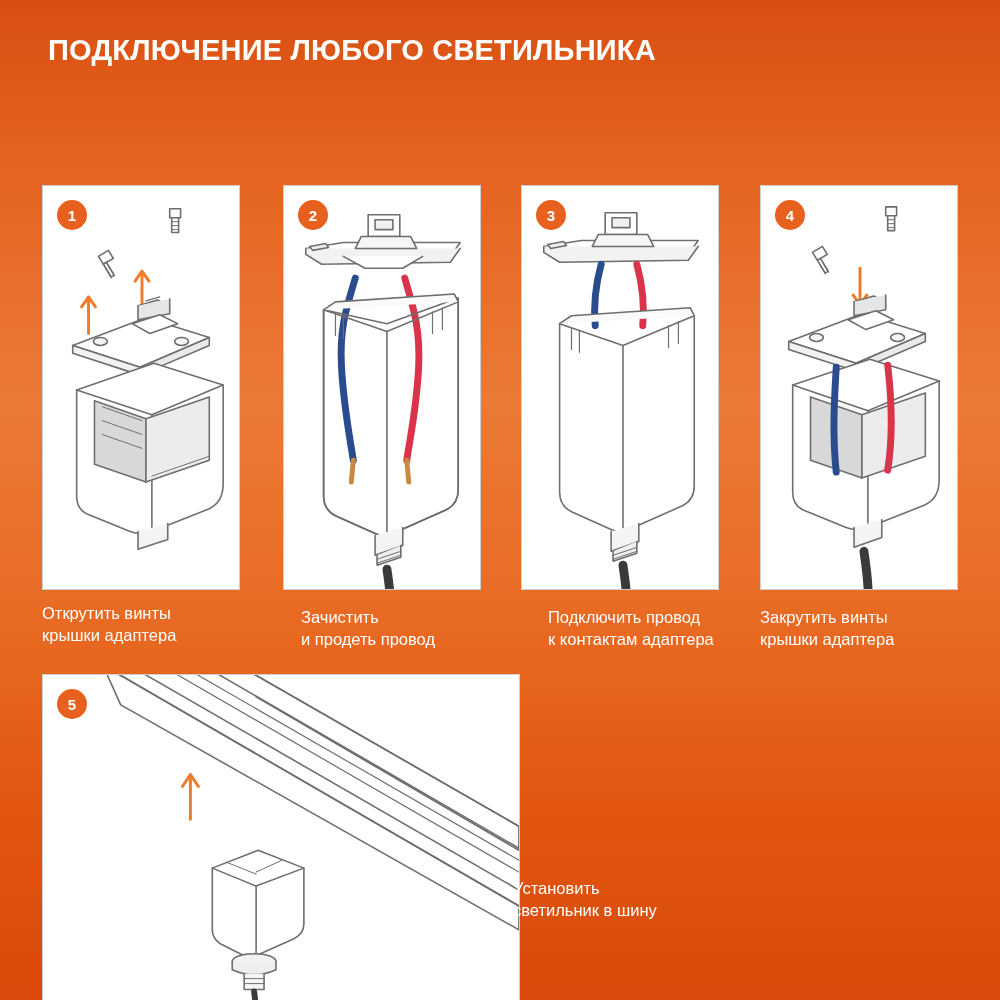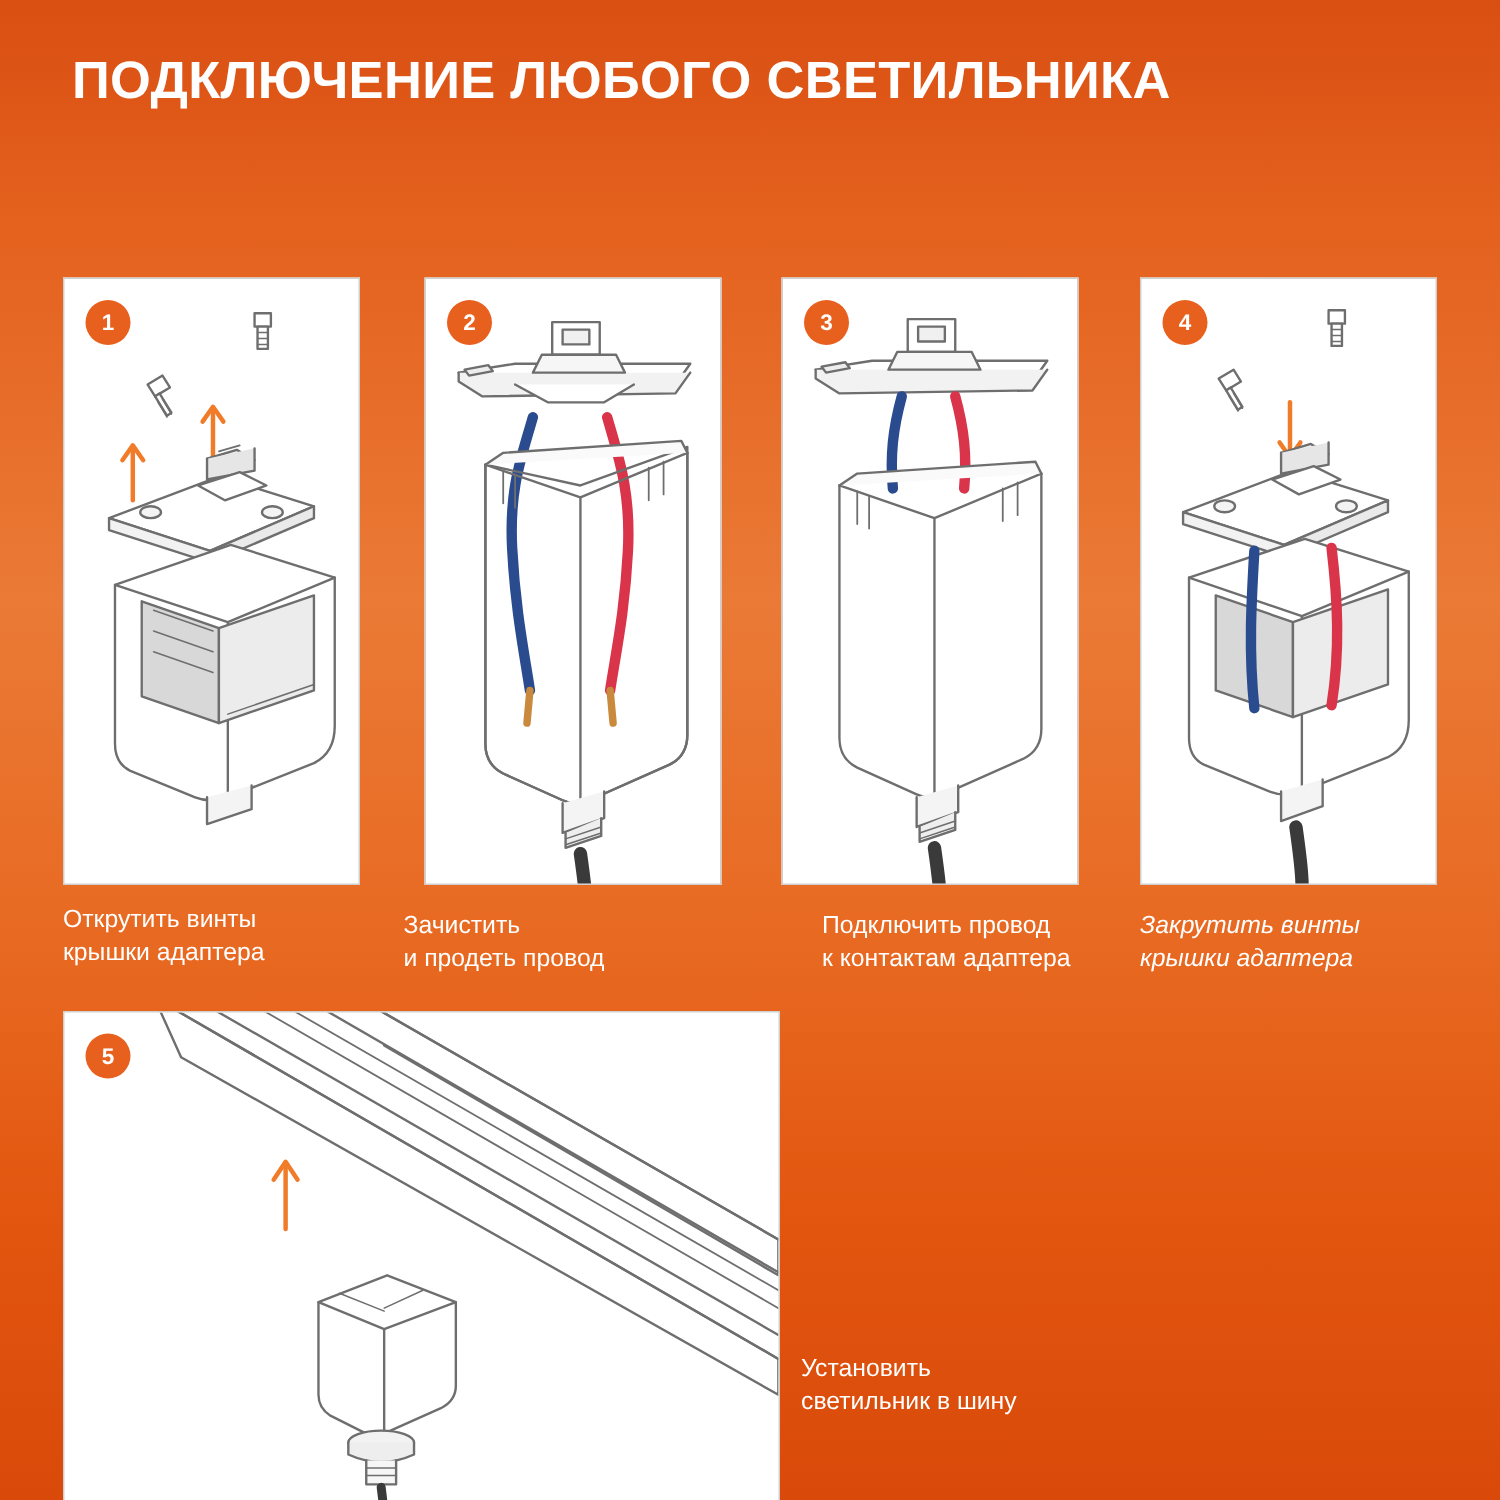--- a/index.html
+++ b/index.html
@@ -33,21 +33,21 @@
     line-height: 1;
     letter-spacing: -2px;
     user-select: none;
   }
   .title {
     position: absolute;
     left: 48px;
     top: 32px;
     width: 900px;
     color: #ffffff;
-    font-size: 35px;
+    font-size: 29px;
     font-weight: bold;
     line-height: 1.26;
     text-transform: uppercase;
     letter-spacing: 0.2px;
   }
   .steps {
     position: absolute;
     left: 0;
     top: 185px;
     width: 1000px;
@@ -190,21 +190,21 @@
 
           <g>
             <path d="M92 352 L92 372 L120 362 L120 344" fill="#f4f4f4"></path>
             <path d="M94 372 L94 382 L118 374 L118 362" fill="#eeeeee"></path>
             <path d="M94 376 L118 368 M94 380 L118 372" stroke-width="1"></path>
           </g>
           <path d="M104 386 C 108 414, 110 430, 106 452" stroke="#3a3a3a" stroke-width="9" fill="none"></path>
         </g>
       </svg>
     </div>
-    <div class="caption" style="left:269px; top:422px; width:215px;">Зачистить
+    <div class="caption" style="left:301px; top:422px; width:215px;">Зачистить
 и продеть провод</div>
 
     <div class="card" style="left:521px; top:0px; width:198px; height:405px;">
       <div class="badge">3</div>
       <svg class="art" viewBox="0 0 198 405">
         <g fill="none" stroke="#6e6e6e" stroke-width="1.6" stroke-linejoin="round" stroke-linecap="round">
           <g>
             <rect x="84" y="26" width="32" height="22" fill="#ffffff"></rect>
             <rect x="91" y="31" width="18" height="10" fill="#f0f0f0"></rect>
             <path d="M22 60 L60 54 L178 54 L168 68 L38 70 Z" fill="#ffffff"></path>
@@ -273,21 +273,21 @@
           </g>
           <path d="M76 182 C 74 216, 72 250, 76 288" stroke="#2b4b8f" stroke-width="7" fill="none"></path>
           <path d="M128 180 C 132 214, 134 248, 128 286" stroke="#d9344a" stroke-width="7" fill="none"></path>
           <g stroke="#6e6e6e" fill="none">
             <path d="M94 344 L94 364 L122 354 L122 336" fill="#f4f4f4"></path>
           </g>
           <path d="M104 368 C 108 396, 110 412, 106 434" stroke="#3a3a3a" stroke-width="9" fill="none"></path>
         </g>
       </svg>
     </div>
-    <div class="caption" style="left:760px; top:422px; width:215px;font-style:italic;">Закрутить винты
+    <div class="caption" style="left:760px; top:422px; width:215px;">Закрутить винты
 крышки адаптера</div>
 
     <div class="card step5-card" style="left:42px; top:489px; width:478px; height:443px;">
       <div class="badge">5</div>
       <svg class="art" viewBox="0 0 478 443">
         <g fill="none" stroke="#6e6e6e" stroke-width="1.6" stroke-linejoin="round" stroke-linecap="round">
 
           <g>
             <path d="M60 -10 L478 232" stroke-width="1.6"></path>
             <path d="M86 -10 L478 216" stroke-width="1.6"></path>
@@ -313,17 +313,17 @@
           <g>
             <ellipse cx="212" cy="288" rx="22" ry="8" fill="#f2f2f2"></ellipse>
             <path d="M190 288 L190 296 Q212 306 234 296 L234 288" fill="#eeeeee"></path>
             <path d="M202 300 L202 316 L222 316 L222 300" fill="#f6f6f6"></path>
             <path d="M202 305 h20 M202 310 h20" stroke-width="1"></path>
           </g>
           <path d="M212 318 C 216 350, 218 372, 214 400" stroke="#3a3a3a" stroke-width="6" fill="none"></path>
         </g>
       </svg>
     </div>
-    <div class="caption" style="left:534px; top:693px; width:300px;margin-top:24px;">Установить
+    <div class="caption" style="left:513px; top:693px; width:300px;">Установить
 светильник в шину</div>
 
   </div>
 </div>
 
 </body></html>

